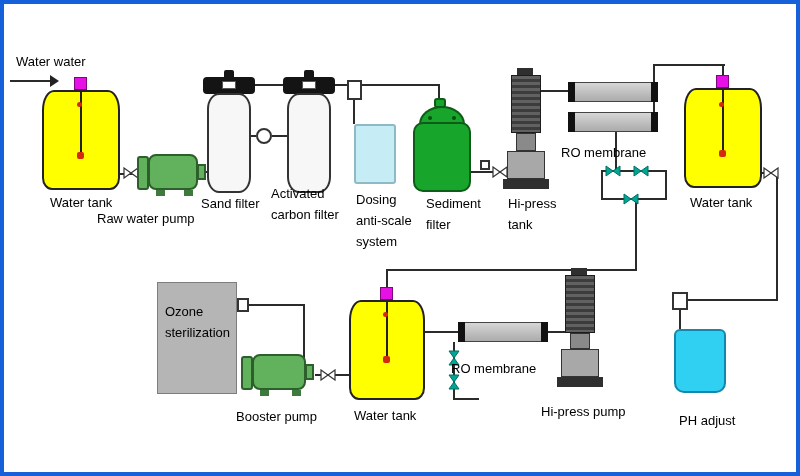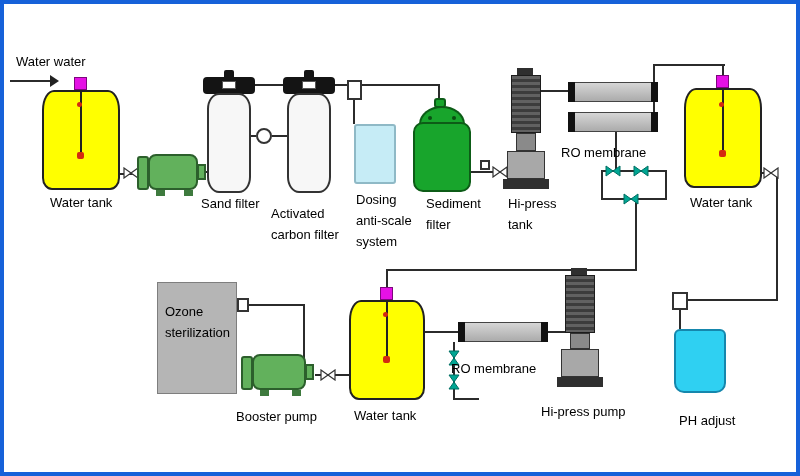--- a/index.html
+++ b/index.html
@@ -195,22 +195,23 @@
   <div class="hp-motor" style="left:561px;top:271px;width:30px;height:58px"></div>
   <div class="hp-neck" style="left:566px;top:329px;width:20px;height:16px"></div>
   <div class="hp-base" style="left:557px;top:345px;width:38px;height:28px"></div>
   <div class="hp-foot" style="left:553px;top:373px;width:46px;height:10px"></div>
 
   <div class="sqdev" style="left:668px;top:288px;width:16px;height:18px"></div>
   <div class="cyantank" style="left:670px;top:325px;width:52px;height:64px"></div>
 
   <div class="label" style="left:12px;top:48px">Water water</div>
   <div class="label" style="left:46px;top:189px">Water tank</div>
+  <div class="label" style="left:93px;top:205px">Raw water pump</div>
   <div class="label" style="left:197px;top:190px">Sand filter</div>
-  <div class="label" style="left:267px;top:200px">Activated
+  <div class="label" style="left:267px;top:180px">Activated
 carbon filter</div>
   <div class="label" style="left:422px;top:190px">Sediment
 filter</div>
   <div class="label" style="left:352px;top:186px">Dosing
 anti-scale
 system</div>
   <div class="label" style="left:504px;top:190px">Hi-press
 tank</div>
   <div class="label" style="left:557px;top:139px">RO membrane</div>
   <div class="label" style="left:686px;top:189px">Water tank</div>

